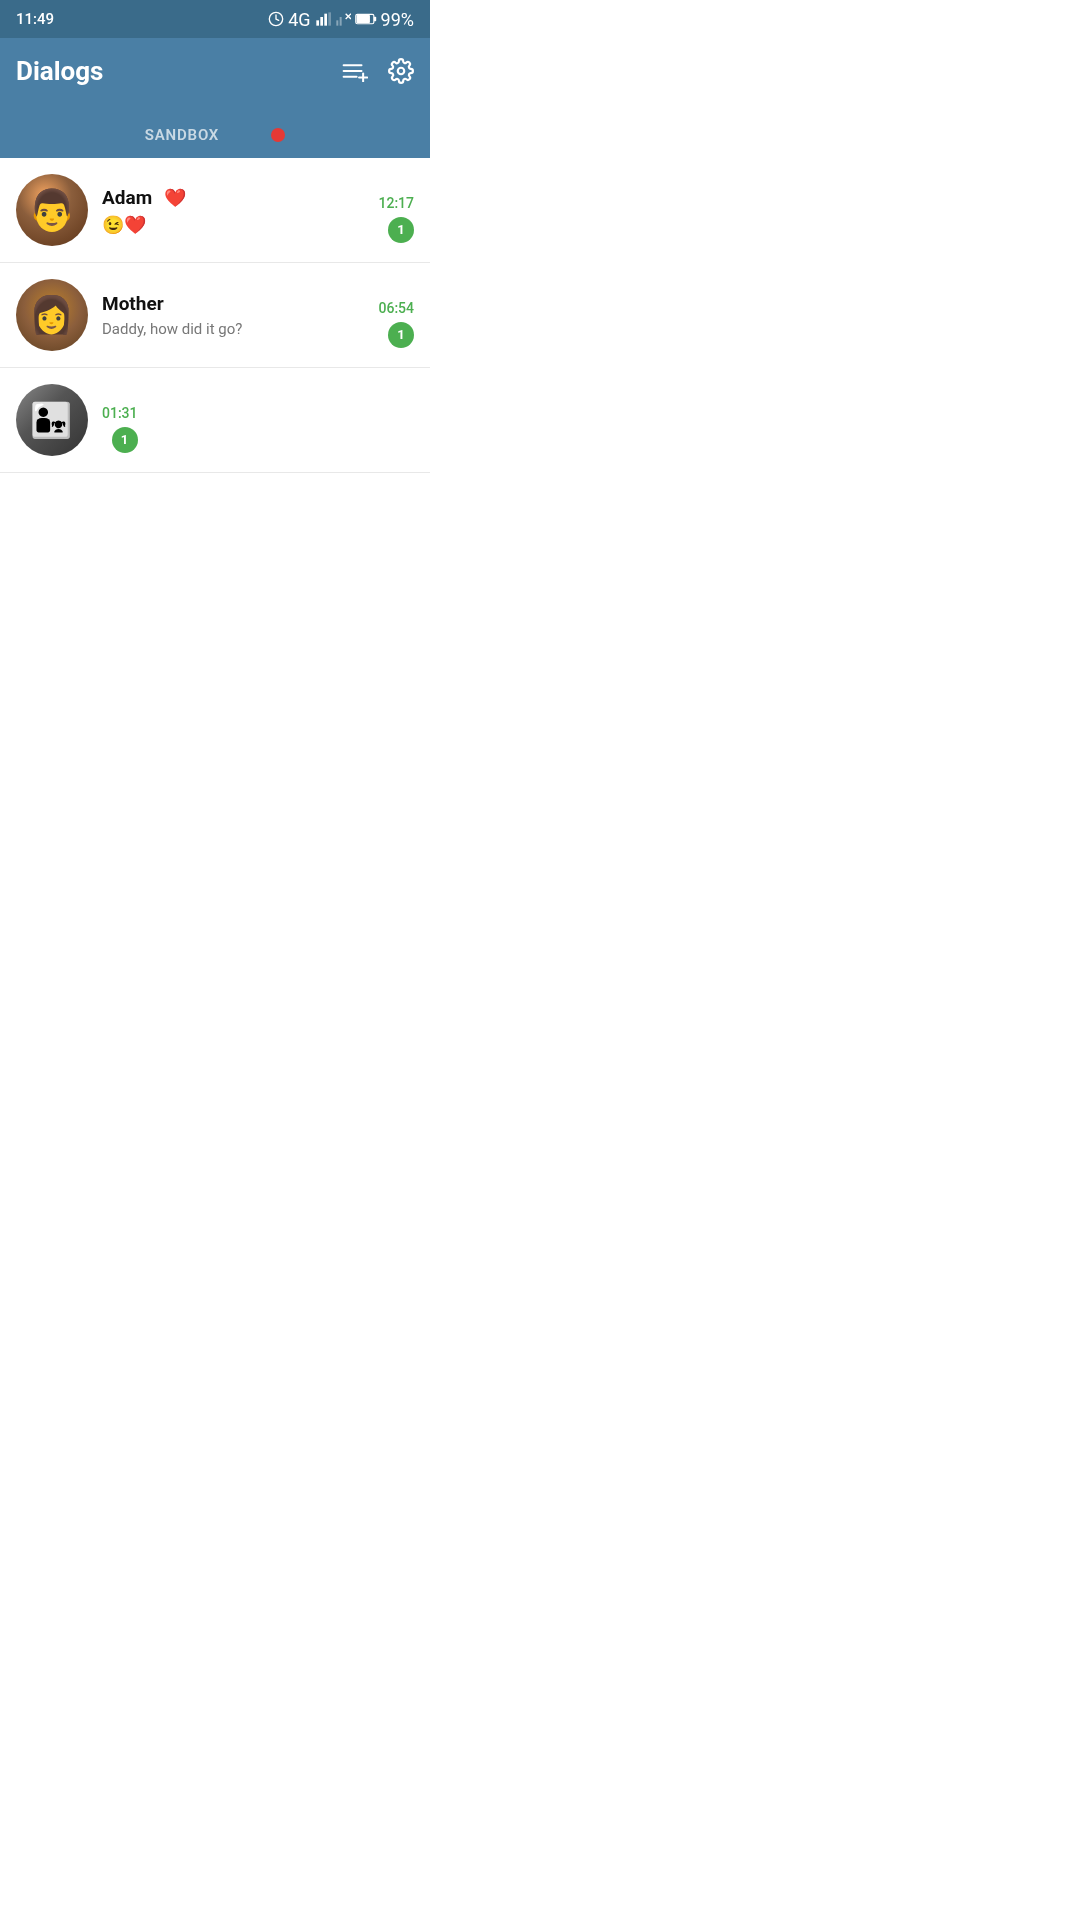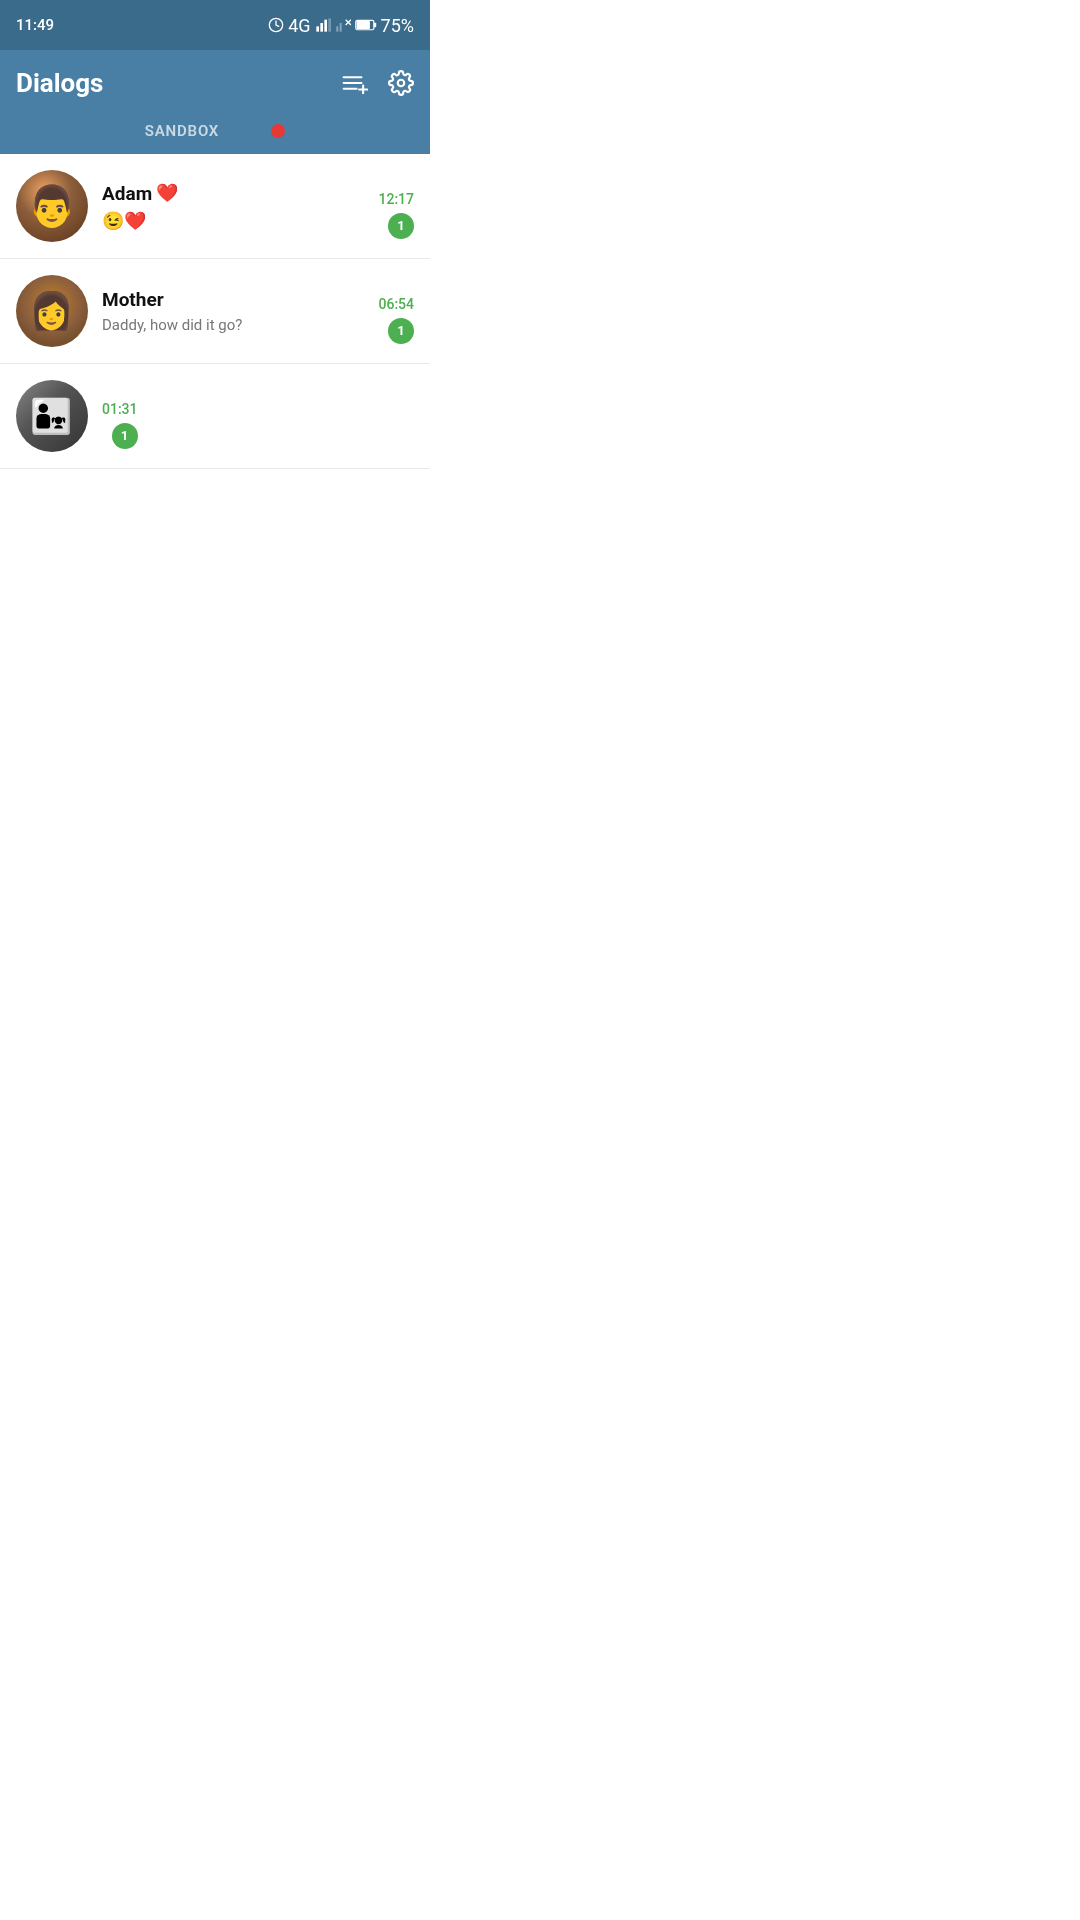--- a/index.html
+++ b/index.html
@@ -14,21 +14,21 @@
     }
 
     
     .status-bar {
       background: #3a6b8a;
       color: #fff;
       display: flex;
       justify-content: space-between;
       align-items: center;
       padding: 6px 16px;
-      height: 50px;
+      height: 38px;
     }
     .status-time {
       font-size: 15px;
       font-weight: 500;
     }
     .status-icons {
       display: flex;
       align-items: center;
       gap: 4px;
       font-size: 18px;
@@ -36,21 +36,21 @@
 
     
     .header {
       background: #4a7fa5;
       padding: 18px 16px 0 16px;
     }
     .header-top {
       display: flex;
       justify-content: space-between;
       align-items: center;
-      margin-bottom: 10px;
+      margin-bottom: 26px;
     }
     .header-title {
       color: #fff;
       font-size: 26px;
       font-weight: 700;
     }
     .header-actions {
       display: flex;
       gap: 20px;
       align-items: center;
@@ -180,21 +180,22 @@
       position: absolute;
       filter: grayscale(100%);
     }
 
     .chat-info {
       flex: 1;
       min-width: 0;
     }
     .chat-name-row {
       display: flex;
-      gap: 4px;
+      align-items: center;
+      gap: 12px;
       margin-bottom: 5px;
     }
     .chat-name {
       font-size: 19px;
       font-weight: 700;
       color: #111;
     }
     .chat-preview {
       font-size: 15px;
       color: #777;
@@ -254,21 +255,21 @@
       <rect x="7" y="9" width="3" height="13" fill="rgba(255,255,255,0.4)"></rect>
       <line x1="16" y1="4" x2="24" y2="12" stroke="#fff" stroke-width="2"></line>
       <line x1="24" y1="4" x2="16" y2="12" stroke="#fff" stroke-width="2"></line>
     </svg>
 
     <svg width="22" height="14" viewBox="0 0 28 16">
       <rect x="1" y="2" width="23" height="12" rx="2" stroke="#fff" stroke-width="1.5" fill="none"></rect>
       <rect x="24" y="5" width="3" height="6" rx="1" fill="#fff"></rect>
       <rect x="2" y="3" width="17" height="10" rx="1" fill="#fff"></rect>
     </svg>
-    <span>75%</span>
+    <span>99%</span>
   </div>
 </div>
 
 <div class="header">
   <div class="header-top">
     <span class="header-title">Dialogs</span>
     <div class="header-actions">
       <button class="icon-btn" title="New chat">
         <svg width="26" height="22" viewBox="0 0 32 24" fill="none">
           <line x1="2" y1="5" x2="24" y2="5" stroke="#fff" stroke-width="2.5" stroke-linecap="round"></line>

